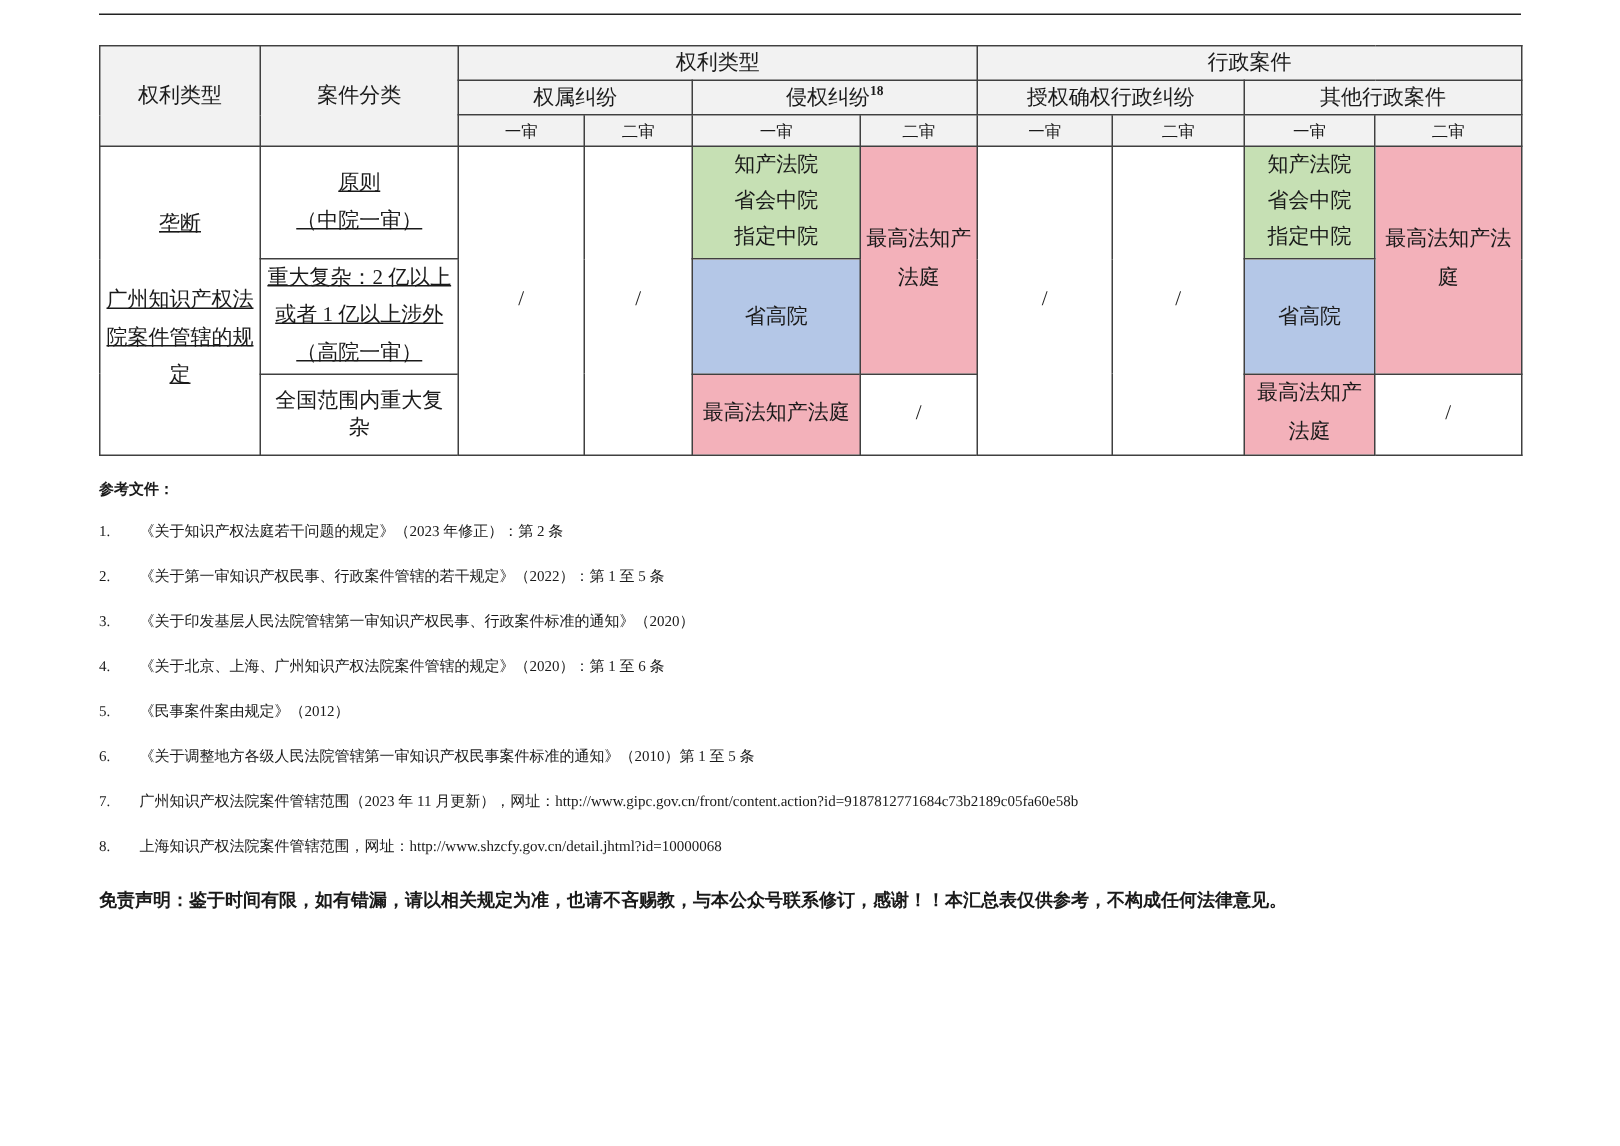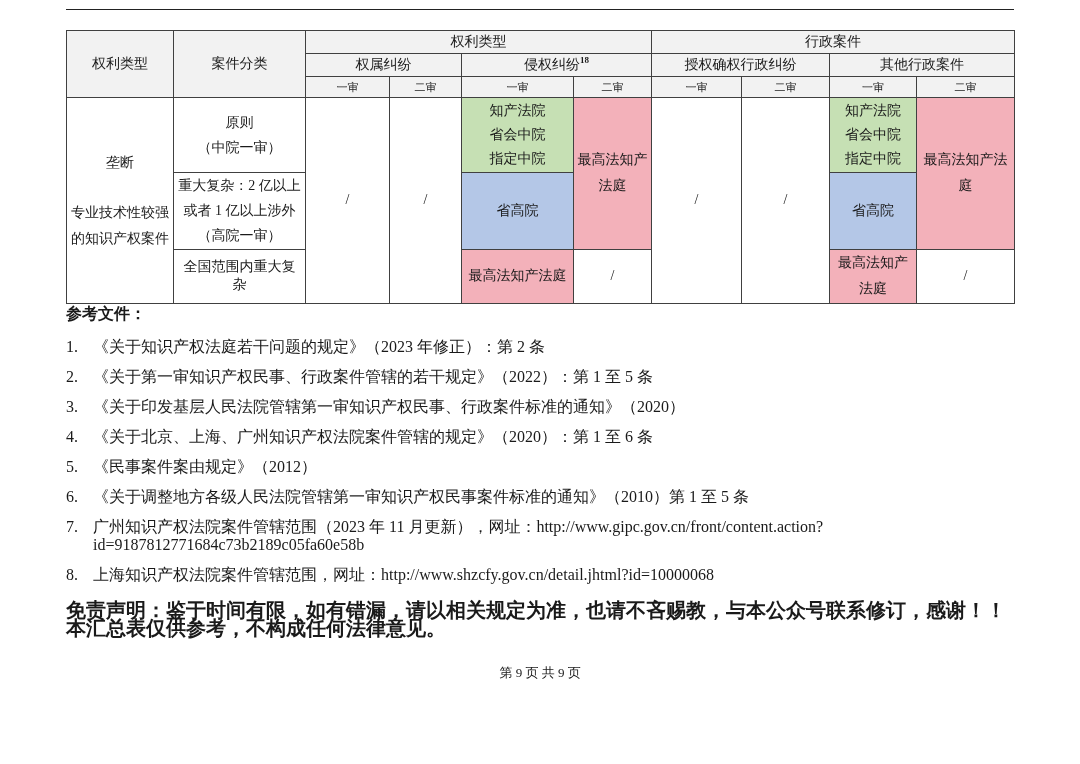--- a/index.html
+++ b/index.html
@@ -34,37 +34,37 @@
     overflow:hidden;
   }
   table.jx thead th { background:var(--header-bg,#f2f2f2); }
   tr.h1 th { height:22px; }
   tr.h2 th { height:22px; }
   tr.h3 th { height:20px; font-size:11px; }
   tr.r1 > td { height:74px; }
   tr.r2 > td { height:75px; }
   tr.r3 > td { height:51px; }
   td.pre { white-space:pre-line; }
-  td.lh { line-height:1.8; }
+  td.lh { line-height:1.8;text-decoration:underline; }
   td.lh17 { line-height:1.7;margin-left:20px; }
   .green { background:var(--cell-green,#c6e0b4); }
   .blue  { background:var(--cell-blue,#b4c7e7); }
   .pink  { background:var(--cell-pink,#f3b1ba); line-height:1.9; }
   td.catcell { padding:0 1px; }
   sup.fn { font-size:9px; font-weight:bold; vertical-align:super; line-height:0; }
 
   
-  .refs { font-size:16px; }
+  .refs { margin-top:15px; font-size:10px; }
   .refs-heading { font-weight:bold; margin:0 0 13px 0; }
   .ref-item { display:flex; margin:0 0 12px 0; line-height:18px; }
   .ref-num { min-width:18px; margin-right:9px; }
   .ref-text { flex:1; }
 
   
-  .disclaimer { margin-top:17px; font-size:20px; font-weight:bold; line-height:18px; }
+  .disclaimer { margin-top:17px; font-size:12px; font-weight:bold; line-height:18px; }
 
   
   .page-footer { margin-top:27px; text-align:center; font-size:13px; }
 </style>
 </head>
 <body>
 
 <div class="page">
   <div class="content">
 
@@ -104,21 +104,21 @@
           <th>一审</th>
           <th>二审</th>
           <th>一审</th>
           <th>二审</th>
         </tr>
       </thead>
       <tbody>
         <tr class="r1">
           <td rowspan="3" class="pre lh">垄断
 
-专业技术性较强的知识产权案件</td>
+广州知识产权法院案件管辖的规定</td>
           <td class="pre lh catcell">原则
 （中院一审）</td>
           <td rowspan="3">/</td>
           <td rowspan="3">/</td>
           <td class="green pre lh17">知产法院
 省会中院
 指定中院</td>
           <td rowspan="2" class="pink">最高法知产法庭</td>
           <td rowspan="3">/</td>
           <td rowspan="3">/</td>
@@ -175,18 +175,15 @@
         <span class="ref-text">广州知识产权法院案件管辖范围（2023 年 11 月更新），网址：http://www.gipc.gov.cn/front/content.action?id=9187812771684c73b2189c05fa60e58b</span>
       </div>
       <div class="ref-item">
         <span class="ref-num">8.</span>
         <span class="ref-text">上海知识产权法院案件管辖范围，网址：http://www.shzcfy.gov.cn/detail.jhtml?id=10000068</span>
       </div>
     </div>
 
     <div class="disclaimer">免责声明：鉴于时间有限，如有错漏，请以相关规定为准，也请不吝赐教，与本公众号联系修订，感谢！！本汇总表仅供参考，不构成任何法律意见。</div>
 
-    <div class="page-footer">
-      <span>第 9 页 共 9 页</span>
-    </div>
 
   </div>
 </div>
 
 </body></html>

